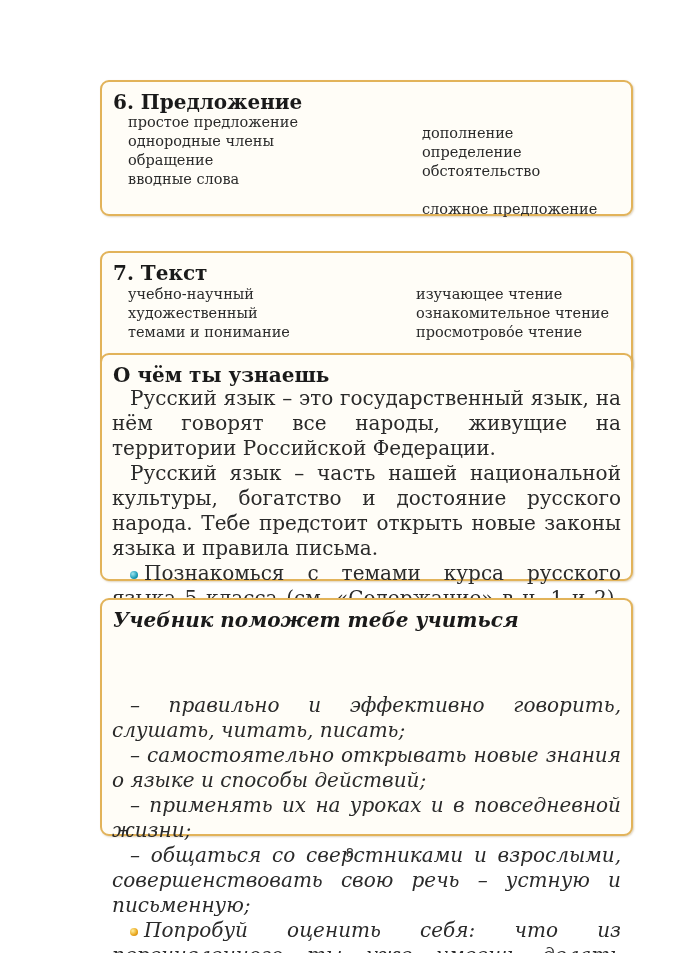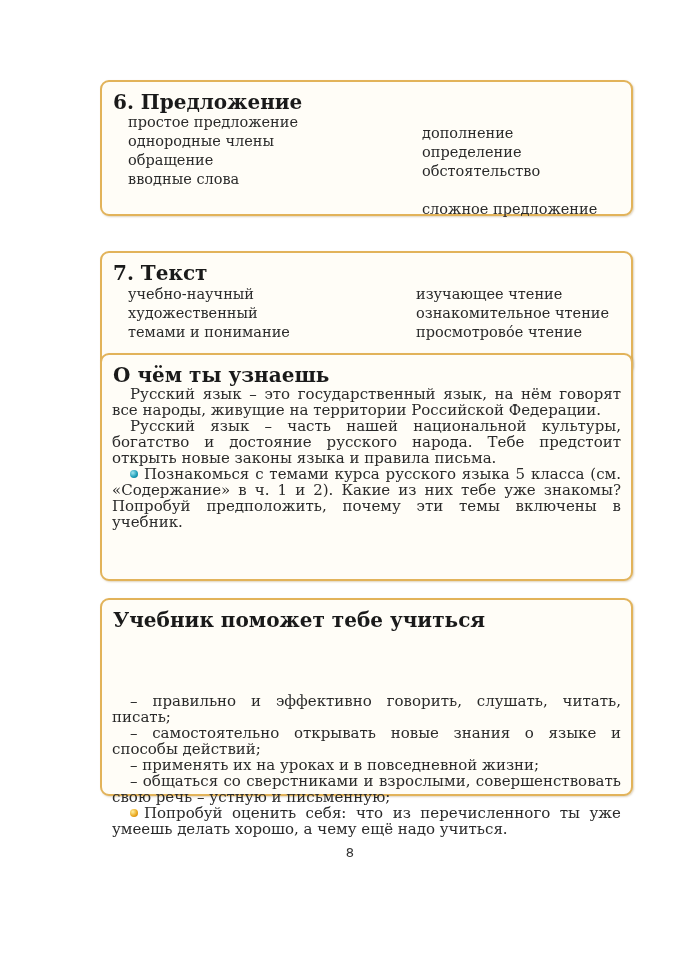--- a/index.html
+++ b/index.html
@@ -13,21 +13,21 @@
     background: #fffdf7; box-sizing: border-box;
     box-shadow: 1px 1px 2px rgba(160,130,70,0.35);
   }
   .box-title {
     position: absolute; left: 11px; font-weight: bold; font-size: 20px;
     color: #1a1a1a; white-space: nowrap;
   }
   .col { position: absolute; font-size: 14.5px; line-height: 19px; white-space: nowrap; }
   .col div { height: 19px; }
   .para {
-    position: absolute; left: 10px; right: 10px; font-size: 15px; line-height: 16px;
+    position: absolute; left: 10px; right: 10px; font-size: 20px; line-height: 25px;
     text-align: justify;
   }
   .para p { margin: 0; text-indent: 18px; text-align: justify; }
   .dot {
     display: inline-block; width: 8px; height: 8px; border-radius: 50%;
     margin-right: 6px; vertical-align: 1px;
   }
   .dot.blue { background: radial-gradient(circle at 35% 35%, #9fe4ef, #1a9bb5 60%, #0f6f86); }
   .dot.orange { background: radial-gradient(circle at 35% 35%, #fff0a0, #e9a51a 60%, #b87508); }
   .page-num {
@@ -71,21 +71,21 @@
 
 <div class="box" style="top:353px;height:228px;padding-left:37px;">
   <div class="box-title" style="top:8px;">О чём ты узнаешь</div>
   <div class="para" style="top:31px;">
     <p>Русский язык – это государственный язык, на нём говорят все народы, живущие на территории Российской Федерации.</p>
     <p>Русский язык – часть нашей национальной культуры, богатство и достояние русского народа. Тебе предстоит открыть новые законы языка и правила письма.</p>
     <p><span class="dot blue"></span><span>Познакомься с темами курса русского языка 5 класса (см. «Содержание» в ч. 1 и 2). Какие из них тебе уже знакомы? Попробуй предположить, почему эти темы включены в учебник.</span></p>
   </div>
 </div>
 
-<div class="box" style="top:598px;height:198px;">
+<div class="box" style="top:598px;height:238px;font-style:italic;">
   <div class="box-title" style="top:8px;">Учебник поможет тебе учиться</div>
   <div class="para" style="top:45px;margin-top:48px;">
     <p>– правильно и эффективно говорить, слушать, читать, писать;</p>
     <p>– самостоятельно открывать новые знания о языке и способы действий;</p>
     <p>– применять их на уроках и в повседневной жизни;</p>
     <p>– общаться со сверстниками и взрослыми, совершенствовать свою речь – устную и письменную;</p>
     <p><span class="dot orange"></span><span>Попробуй оценить себя: что из перечисленного ты уже умеешь делать хорошо, а чему ещё надо учиться.</span></p>
   </div>
 </div>
 

